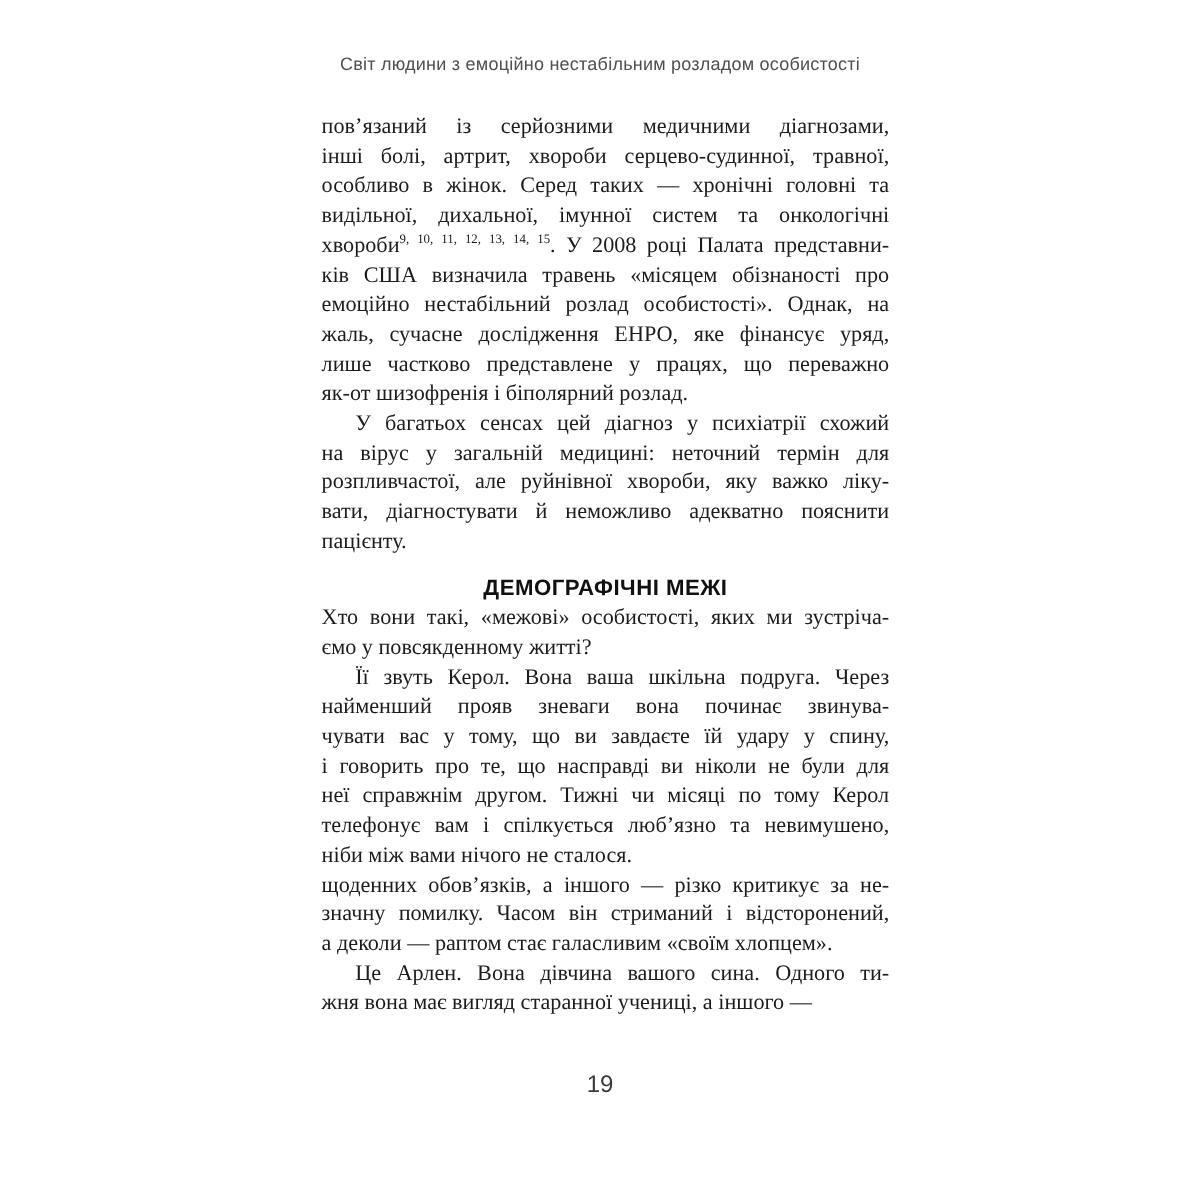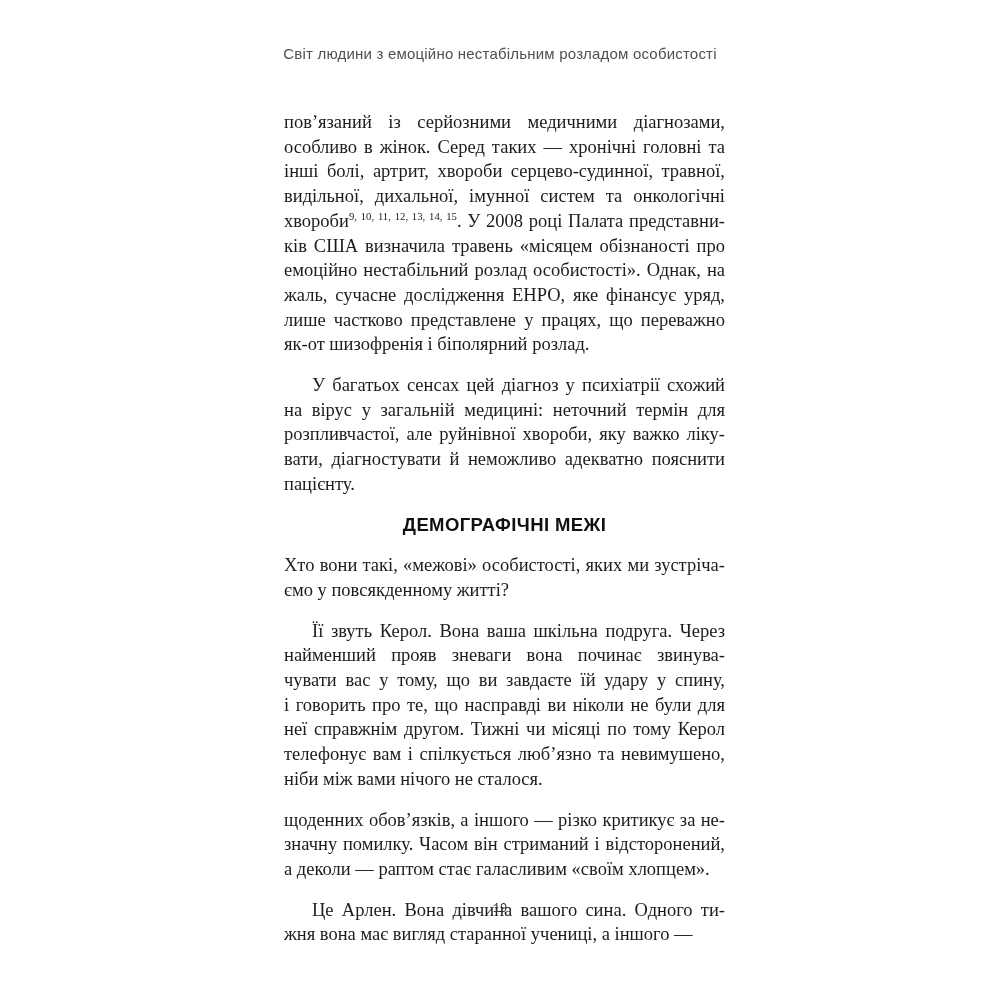--- a/index.html
+++ b/index.html
@@ -28,21 +28,21 @@
   .text-block {
     position: absolute;
     left: 268px;
     top: 94px;
     width: 473px;
     font-family: "Liberation Serif", "DejaVu Serif", serif;
     font-size: 18.5px;
     line-height: 24.7px;
     color: #1c1c1c;
   }
-  .paragraph { margin: 16px; }
+  .paragraph { margin: 0; }
   .line {
     text-align: justify;
     text-align-last: justify;
     white-space: normal;
   }
   .line.last {
     text-align-last: left;
   }
   .line.first-indent {
     text-indent: 28px;
@@ -62,36 +62,36 @@
     margin-top: 13px;
     margin-bottom: 1px;
     text-align: center;
   }
   .page-number {
     position: absolute;
     bottom: 40px;
     left: 0;
     width: 100%;
     text-align: center;
-    font-family: Liberation Mono, monospace;
-    font-size: 12px;
+    font-family: Liberation Sans, sans-serif;
+    font-size: 20px;
     color: #3a3a3a;
   }
 </style>
 </head>
 <body>
 
 <div class="page">
   <div class="running-header">Світ людини з емоційно нестабільним розладом особистості</div>
 
   <div class="text-block">
       <div class="paragraph">
         <div class="line">пов’язаний із серйозними медичними діагнозами,</div>
+        <div class="line">інші болі, артрит, хвороби серцево-судинної, травної,</div>
         <div class="line">особливо в жінок. Серед таких — хронічні головні та</div>
-        <div class="line">інші болі, артрит, хвороби серцево-судинної, травної,</div>
         <div class="line">видільної, дихальної, імунної систем та онкологічні</div>
         <div class="line">хвороби<sup>9, 10, 11, 12, 13, 14, 15</sup>. У 2008 році Палата представни-</div>
         <div class="line">ків США визначила травень «місяцем обізнаності про</div>
         <div class="line">емоційно нестабільний розлад особистості». Однак, на</div>
         <div class="line">жаль, сучасне дослідження ЕНРО, яке фінансує уряд,</div>
         <div class="line">лише частково представлене у працях, що переважно</div>
         <div class="line last">як-от шизофренія і біполярний розлад.</div>
       </div>
       <div class="paragraph">
         <div class="line first-indent">У багатьох сенсах цей діагноз у психіатрії схожий</div>

